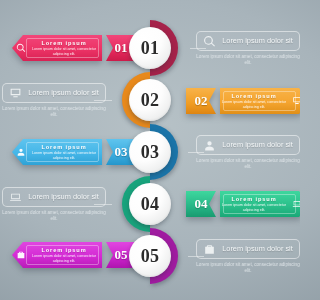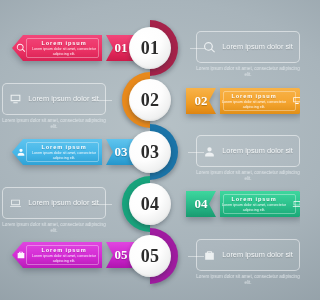--- a/index.html
+++ b/index.html
@@ -62,21 +62,21 @@
   .lb-main{clip-path:polygon(0% 50%, 11px 0%, 100% 0%, 100% 100%, 11px 100%);}
   .lb-tab{clip-path:polygon(0% 0%, 100% 0%, 100% 100%, 0% 100%, 7px 50%);}
   
   .rr-main{clip-path:polygon(0% 0%, calc(100% - 11px) 0%, 100% 50%, calc(100% - 11px) 100%, 0% 100%);}
   .rr-tab{clip-path:polygon(0% 0%, 100% 0%, calc(100% - 7px) 50%, 100% 100%, 0% 100%);}
 
   
   .card{position:absolute;width:104px;}
   .card-box{
     border:1px solid rgba(255,255,255,.5);border-radius:5px;
-    padding:8px 5px;display:flex;align-items:center;gap:5px;
+    padding:2px 5px;display:flex;align-items:center;gap:5px;
     background:rgba(255,255,255,.05);
   }
   .card-ico{width:14px;height:14px;flex:0 0 14px;display:flex;align-items:center;justify-content:center;}
   .card-ico svg{width:13px;height:13px;fill:#f2f5f6;opacity:.92;}
   .card-title{font-size:7.4px;line-height:8.6px;color:#f4f7f8;text-align:center;flex:1;
               text-shadow:0 1px 1px rgba(0,0,0,.18);}
   .card-sub{margin-top:3px;font-size:4.6px;line-height:6px;color:#e6ebee;text-align:center;opacity:.85;}
 </style>
 </head>
 <body>

